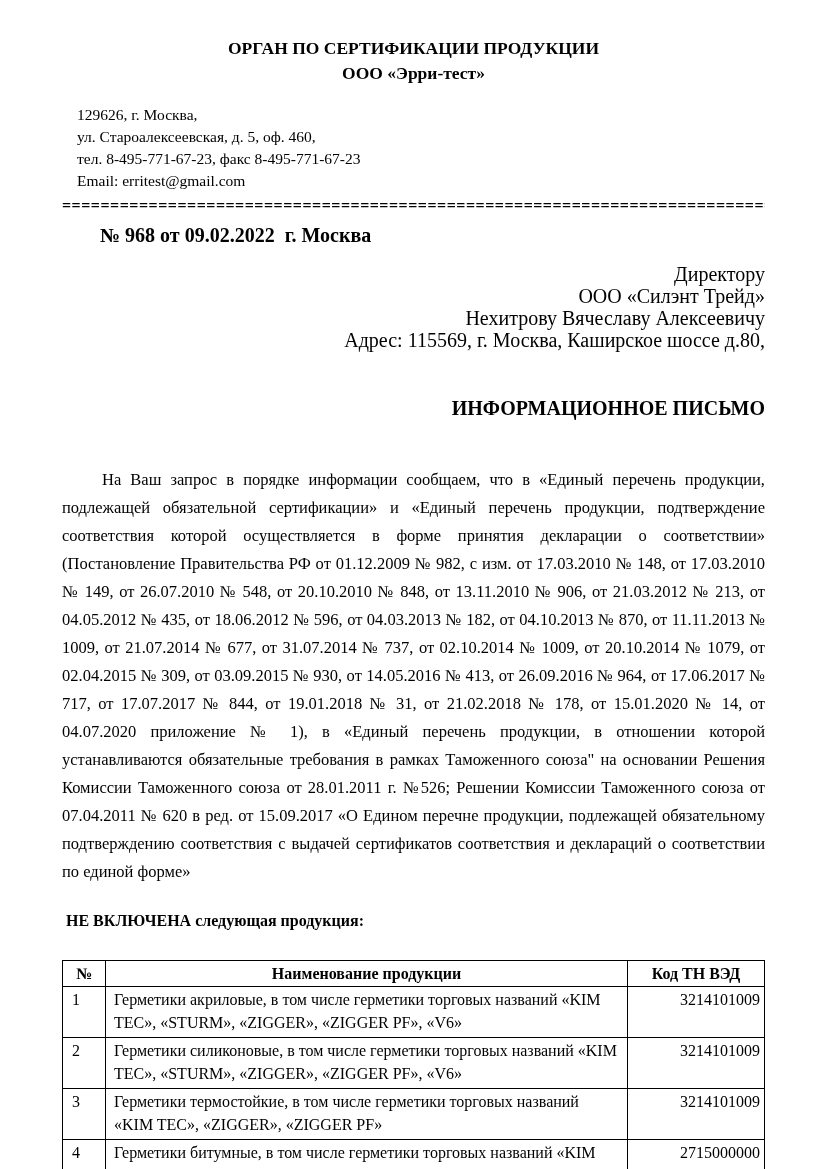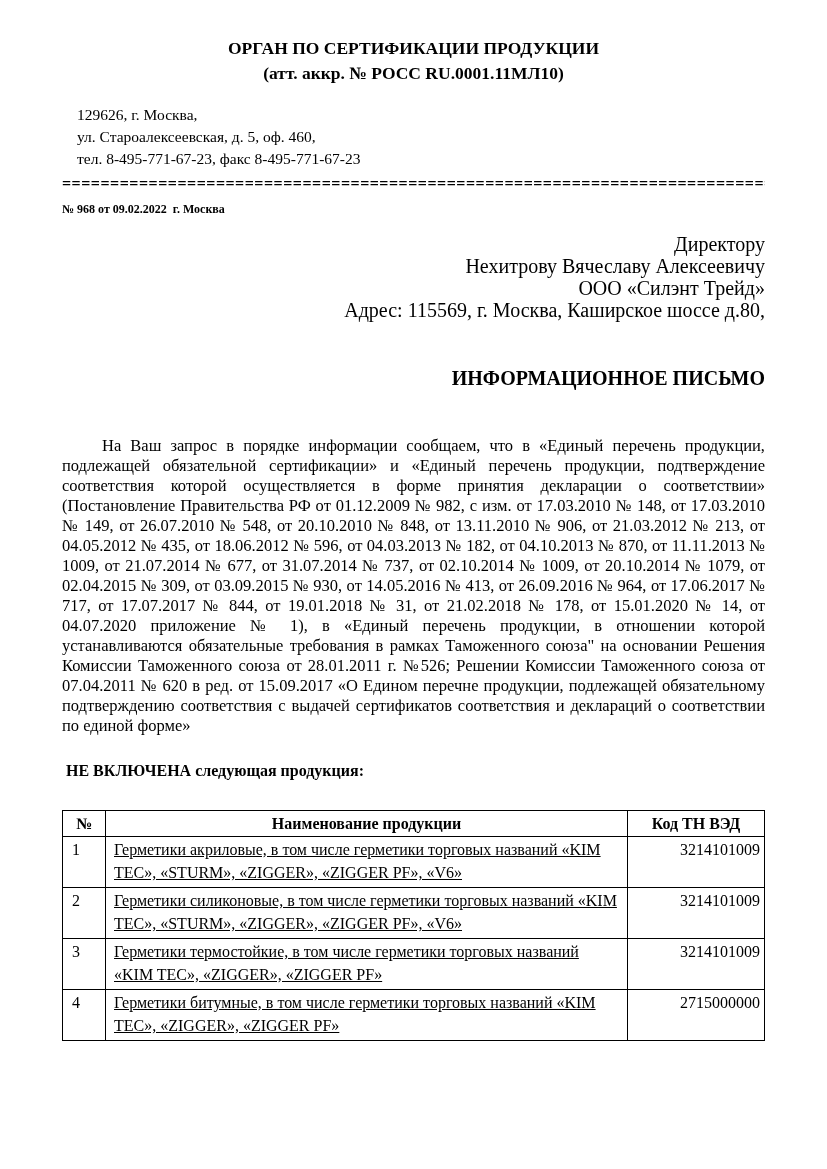--- a/index.html
+++ b/index.html
@@ -19,77 +19,78 @@
   .org-header { text-align: center; font-weight: bold; font-size: 17.5px; line-height: 25px; }
   .address-block { margin-top: 18px; margin-left: 15px; font-size: 15.5px; line-height: 22px; }
   .separator {
     margin-top: 6px;
     font-weight: bold; font-size: 16px; line-height: 15px;
     letter-spacing: 0.5px;
     white-space: nowrap; overflow: hidden;
     height: 16px;
   }
   
-  .ref-line { margin-top: 10px; font-weight: bold; font-size: 12px; white-space: pre-wrap; }
+  .ref-line { margin-top: 10px; margin-left: 38px; font-weight: bold; font-size: 20px; white-space: pre-wrap; }
   
   .recipient { margin-top: 16px; text-align: right; font-size: 20px; line-height: 22px; }
   
   .letter-title { margin-top: 46px; text-align: right; font-weight: bold; font-size: 20px; }
   
   .letter-body {
     margin-top: 46px;
-    font-size: 16.5px; line-height: 20px;
+    font-size: 16.5px; line-height: 28px;
     text-align: justify;
     text-indent: 40px;
   }
   
   .not-included { margin-top: 26px; margin-left: 4px; font-weight: bold; font-size: 16px; }
   
   table.products {
     margin-top: 30px;
     width: 703px;
     border-collapse: collapse;
     font-size: 16px;
   }
   table.products th, table.products td {
     border: 1.5px solid #000;
     vertical-align: top;
     line-height: 23px;
   }
   table.products th { font-weight: bold; text-align: center; padding: 1px 4px; }
   td.col-num { width: 43px; padding: 1px 4px 1px 9px; }
   th.col-num { width: 43px; }
-  td.col-name { padding: 1px 10px 3px 8px; text-decoration: underline; }
+  td.col-name { padding: 1px 10px 3px 8px; }
   th.col-name { }
   td.col-code, th.col-code { width: 137px; text-align: right; padding: 1px 4px; }
 </style>
 </head>
 <body>
 
 <div class="page">
 
   <div class="org-header">
     <div>ОРГАН ПО СЕРТИФИКАЦИИ ПРОДУКЦИИ</div>
-    <div>(атт. аккр. № РОСС RU.0001.11МЛ10)</div>
+    <div>ООО «Эрри-тест»</div>
   </div>
 
   <div class="address-block">
     <div>129626, г. Москва,</div>
     <div>ул. Староалексеевская, д. 5, оф. 460,</div>
     <div>тел. 8-495-771-67-23, факс 8-495-771-67-23</div>
+    <div>Email: erritest@gmail.com</div>
   </div>
 
   <div class="separator">============================================================================</div>
 
   <div class="ref-line">№ 968 от 09.02.2022  г. Москва</div>
 
   <div class="recipient">
     <div>Директору</div>
+    <div>ООО «Силэнт Трейд»</div>
     <div>Нехитрову Вячеславу Алексеевичу</div>
-    <div>ООО «Силэнт Трейд»</div>
     <div>Адрес: 115569, г. Москва, Каширское шоссе д.80,</div>
   </div>
 
   <div class="letter-title">ИНФОРМАЦИОННОЕ ПИСЬМО</div>
 
   <div class="letter-body">На Ваш запрос в порядке информации сообщаем, что в «Единый перечень продукции, подлежащей обязательной сертификации» и «Единый перечень продукции, подтверждение соответствия которой осуществляется в форме принятия декларации о соответствии» (Постановление Правительства РФ от 01.12.2009 № 982, с изм. от 17.03.2010 № 148, от 17.03.2010 № 149, от 26.07.2010 № 548, от 20.10.2010 № 848, от 13.11.2010 № 906, от 21.03.2012 № 213, от 04.05.2012 № 435, от 18.06.2012 № 596, от 04.03.2013 № 182, от 04.10.2013 № 870, от 11.11.2013 № 1009, от 21.07.2014 № 677, от 31.07.2014 № 737, от 02.10.2014 № 1009, от 20.10.2014 № 1079, от 02.04.2015 № 309, от 03.09.2015 № 930, от 14.05.2016 № 413, от 26.09.2016 № 964, от 17.06.2017 № 717, от 17.07.2017 № 844, от 19.01.2018 № 31, от 21.02.2018 № 178, от 15.01.2020 № 14, от 04.07.2020 приложение № 1), в «Единый перечень продукции, в отношении которой устанавливаются обязательные требования в рамках Таможенного союза" на основании Решения Комиссии Таможенного союза от 28.01.2011 г. №526; Решении Комиссии Таможенного союза от 07.04.2011 № 620 в ред. от 15.09.2017 «О Едином перечне продукции, подлежащей обязательному подтверждению соответствия с выдачей сертификатов соответствия и деклараций о соответствии по единой форме»</div>
 
   <div class="not-included">НЕ ВКЛЮЧЕНА следующая продукция:</div>
 
   <table class="products">

